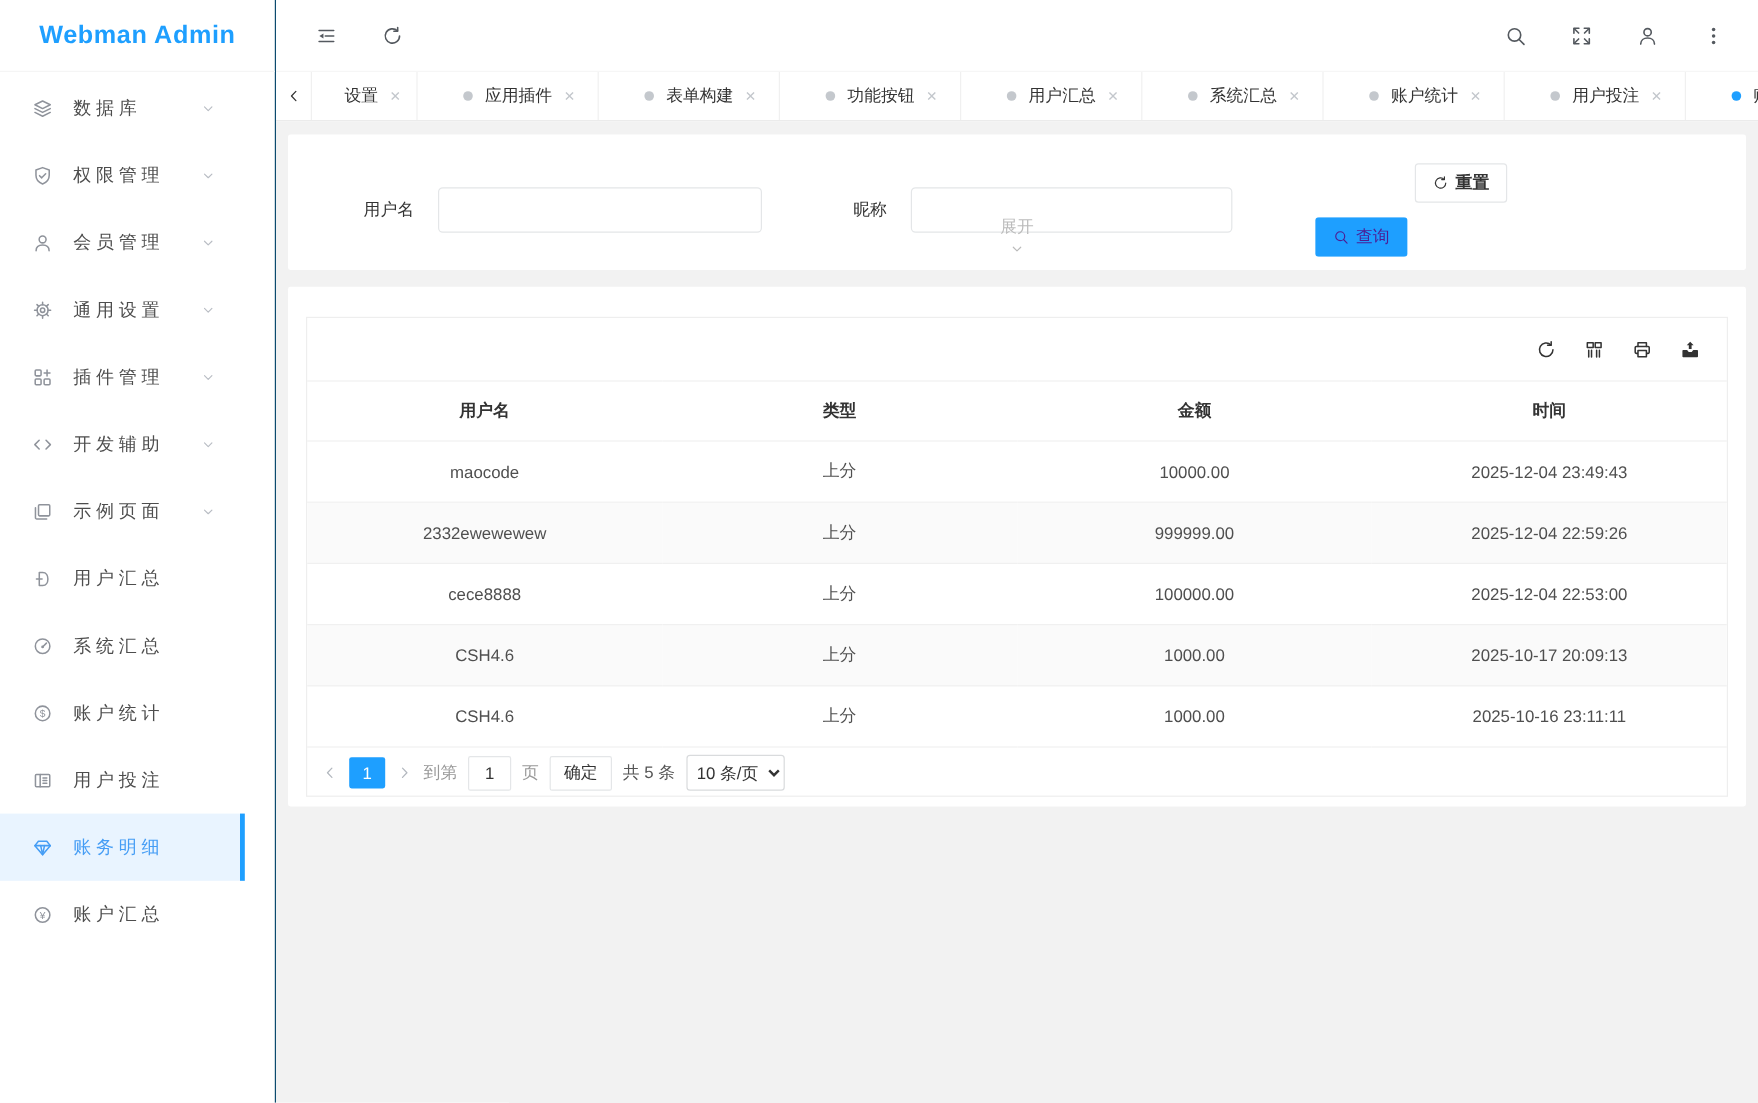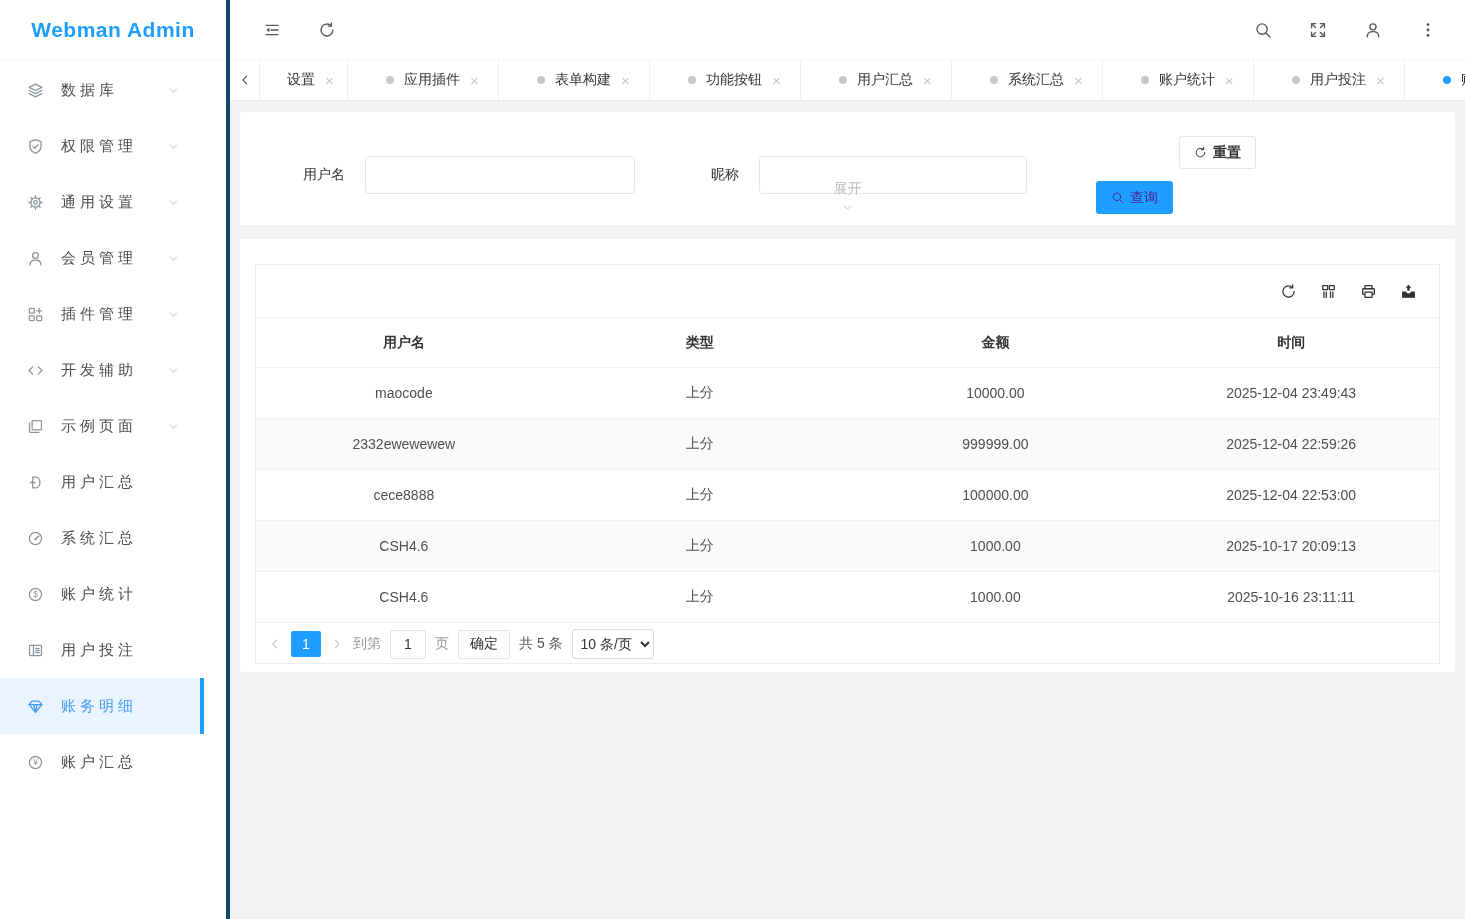--- a/index.html
+++ b/index.html
@@ -1,21 +1,21 @@
 <!DOCTYPE html>
 <html><head>
 <meta charset="utf-8">
 <style>
   * { margin:0; padding:0; box-sizing:border-box; }
   html,body { width:1465px; height:919px; overflow:hidden; }
   body { font-family:"Liberation Sans","DejaVu Sans",sans-serif; background:#fff; color:#333; position:relative; font-size:14px; }
   svg { display:block; }
 
   
-  .sidebar { position:absolute; left:0; top:0; width:230px; height:100%; background:#fff; border-right:4px solid #0c4a6e; z-index:3; }
+  .sidebar { position:absolute; left:0; top:0; width:230px; height:100%; background:#fff; border-right:1px solid #0c4a6e; z-index:3; }
   .logo { height:60px; line-height:59px; text-align:center; font-size:21px; font-weight:bold; color:#1E9FFF; border-bottom:1px solid #f5f5f5; letter-spacing:.5px; }
   .menu { padding-top:2px; }
   .menu-item { width:204px; height:56px; display:flex; align-items:center; padding:0 24px 0 27px; cursor:pointer; color:#4d4d4d; position:relative; }
   .mi-icon { width:17px; height:17px; color:#8f939b; margin-right:17px; flex:none; }
   .mi-label { font-size:15px; letter-spacing:4px; flex:1; white-space:nowrap; }
   .mi-arrow { width:13px; height:13px; color:#b9bdc4; flex:none; }
   .menu-item.active { background:#e9f4ff; color:#459df5; }
   .menu-item.active .mi-icon { color:#459df5; }
   .menu-item.active::after { content:""; position:absolute; right:0; top:0; width:4px; height:100%; background:#1E9FFF; }
 
@@ -107,40 +107,40 @@
         <span class="mi-label">权限管理</span>
         <span class="mi-arrow">
           <svg viewBox="0 0 16 16" width="100%" height="100%" fill="none" stroke="currentColor" stroke-width="1.2" stroke-linecap="round" stroke-linejoin="round">
             <path d="M4.2 6.2 8 10 11.8 6.2"></path>
           </svg>
         </span>
       </div>
       <div class="menu-item">
         <span class="mi-icon">
           <svg viewBox="0 0 16 16" width="100%" height="100%" fill="none" stroke="currentColor" stroke-width="1.2" stroke-linecap="round" stroke-linejoin="round">
+            <circle cx="8" cy="5.2" r="2.7"></circle>
+            <path d="M2.9 14C2.9 11 5.2 9.5 8 9.5 10.8 9.5 13.1 11 13.1 14"></path>
+          </svg>
+        </span>
+        <span class="mi-label">会员管理</span>
+        <span class="mi-arrow">
+          <svg viewBox="0 0 16 16" width="100%" height="100%" fill="none" stroke="currentColor" stroke-width="1.2" stroke-linecap="round" stroke-linejoin="round">
+            <path d="M4.2 6.2 8 10 11.8 6.2"></path>
+          </svg>
+        </span>
+      </div>
+      <div class="menu-item">
+        <span class="mi-icon">
+          <svg viewBox="0 0 16 16" width="100%" height="100%" fill="none" stroke="currentColor" stroke-width="1.2" stroke-linecap="round" stroke-linejoin="round">
             <circle cx="8" cy="8" r="4.3"></circle>
             <circle cx="8" cy="8" r="1.7"></circle>
             <path d="M8 1.7V3.7M8 12.3V14.3M1.7 8H3.7M12.3 8H14.3M3.6 3.6 5 5M11 11 12.4 12.4M12.4 3.6 11 5M5 11 3.6 12.4"></path>
           </svg>
         </span>
         <span class="mi-label">通用设置</span>
-        <span class="mi-arrow">
-          <svg viewBox="0 0 16 16" width="100%" height="100%" fill="none" stroke="currentColor" stroke-width="1.2" stroke-linecap="round" stroke-linejoin="round">
-            <path d="M4.2 6.2 8 10 11.8 6.2"></path>
-          </svg>
-        </span>
-      </div>
-      <div class="menu-item">
-        <span class="mi-icon">
-          <svg viewBox="0 0 16 16" width="100%" height="100%" fill="none" stroke="currentColor" stroke-width="1.2" stroke-linecap="round" stroke-linejoin="round">
-            <circle cx="8" cy="5.2" r="2.7"></circle>
-            <path d="M2.9 14C2.9 11 5.2 9.5 8 9.5 10.8 9.5 13.1 11 13.1 14"></path>
-          </svg>
-        </span>
-        <span class="mi-label">会员管理</span>
         <span class="mi-arrow">
           <svg viewBox="0 0 16 16" width="100%" height="100%" fill="none" stroke="currentColor" stroke-width="1.2" stroke-linecap="round" stroke-linejoin="round">
             <path d="M4.2 6.2 8 10 11.8 6.2"></path>
           </svg>
         </span>
       </div>
       <div class="menu-item">
         <span class="mi-icon">
           <svg viewBox="0 0 16 16" width="100%" height="100%" fill="none" stroke="currentColor" stroke-width="1.2" stroke-linecap="round" stroke-linejoin="round">
             <rect x="2.2" y="2.2" width="4.6" height="4.6" rx="0.8"></rect>

